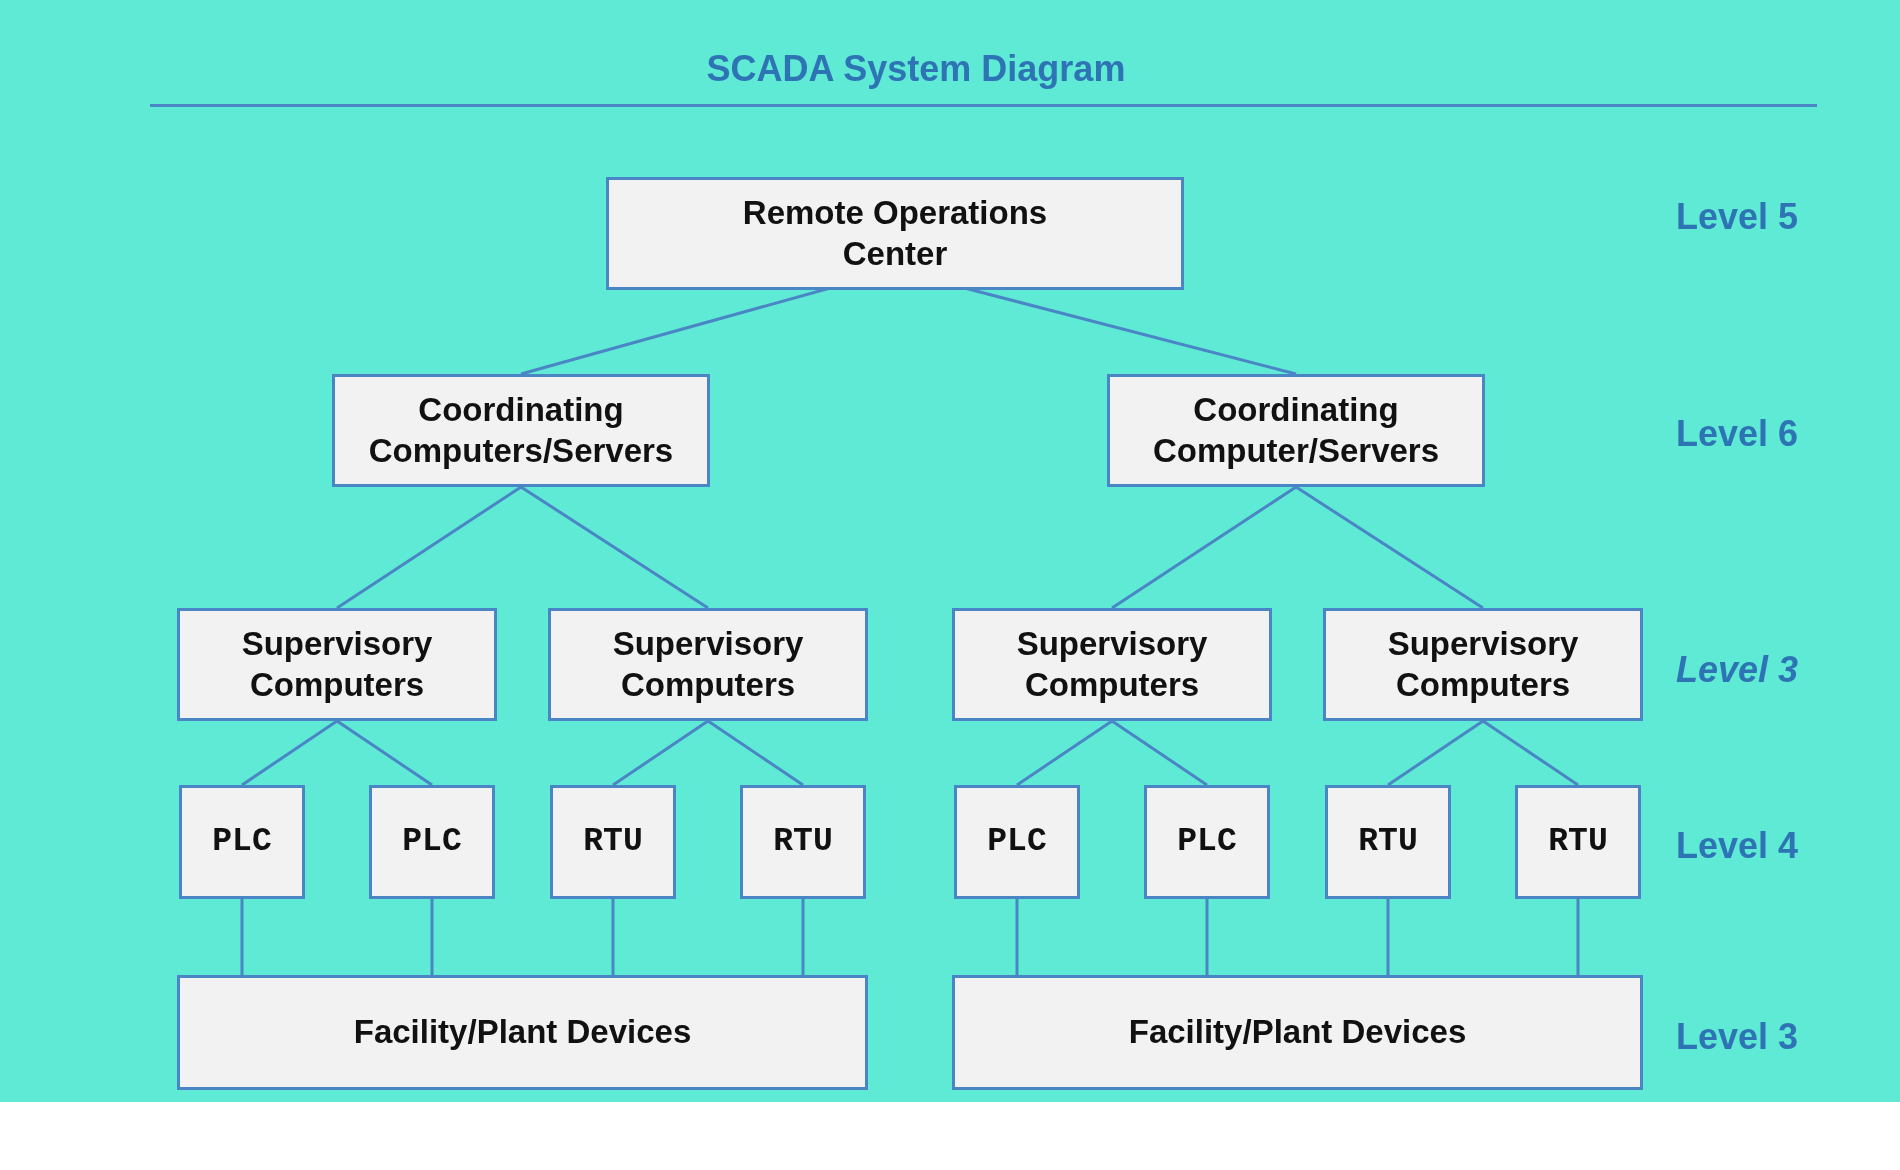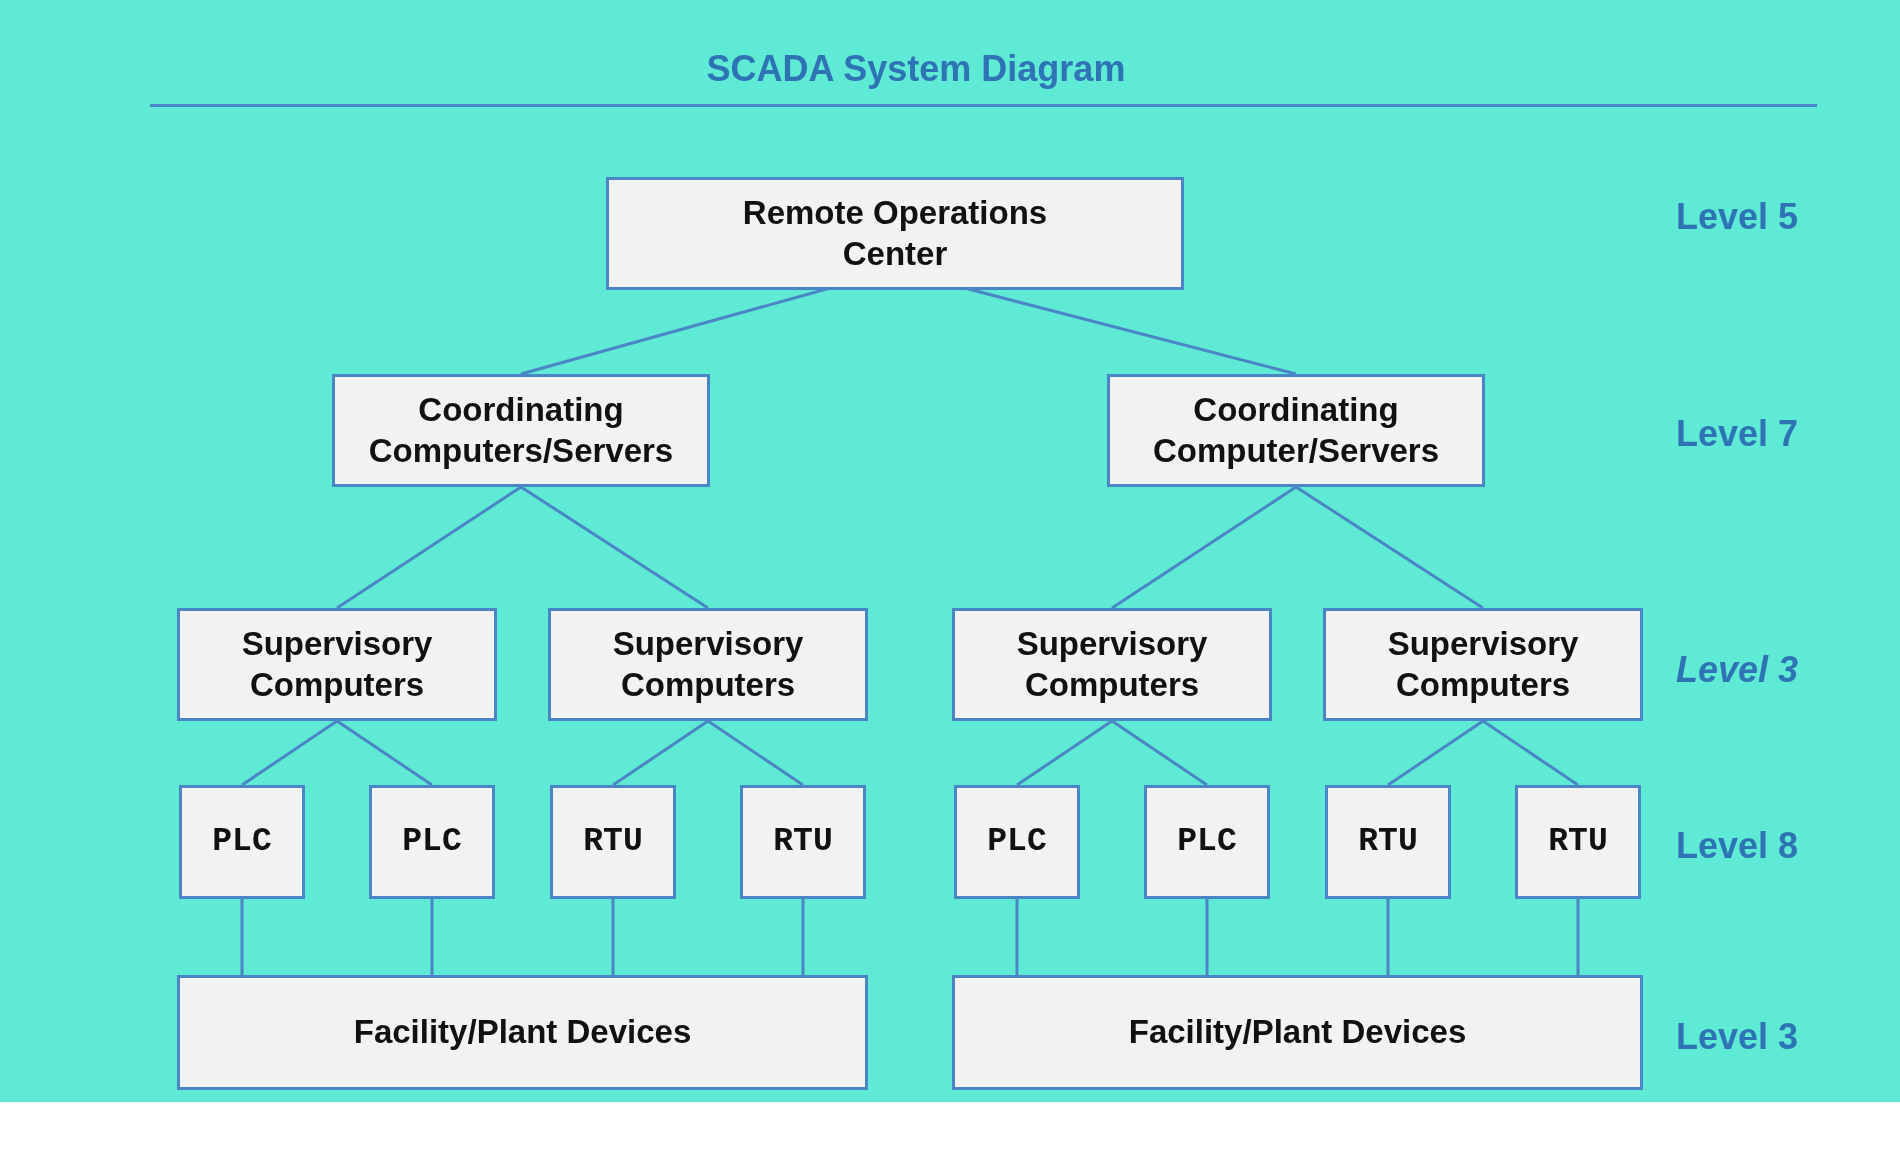--- a/index.html
+++ b/index.html
@@ -185,18 +185,18 @@
   </div>
 
   <div class="node n-fac-l">
     <span>Facility/Plant Devices</span>
   </div>
   <div class="node n-fac-r">
     <span>Facility/Plant Devices</span>
   </div>
 
   <div class="level-label lv-5">Level 5</div>
-  <div class="level-label lv-4">Level 7</div>
+  <div class="level-label lv-4">Level 6</div>
   <div class="level-label lv-3">Level 3</div>
-  <div class="level-label lv-2">Level 8</div>
+  <div class="level-label lv-2">Level 4</div>
   <div class="level-label lv-1">Level 3</div>
 
 </div>
 
 </body></html>

